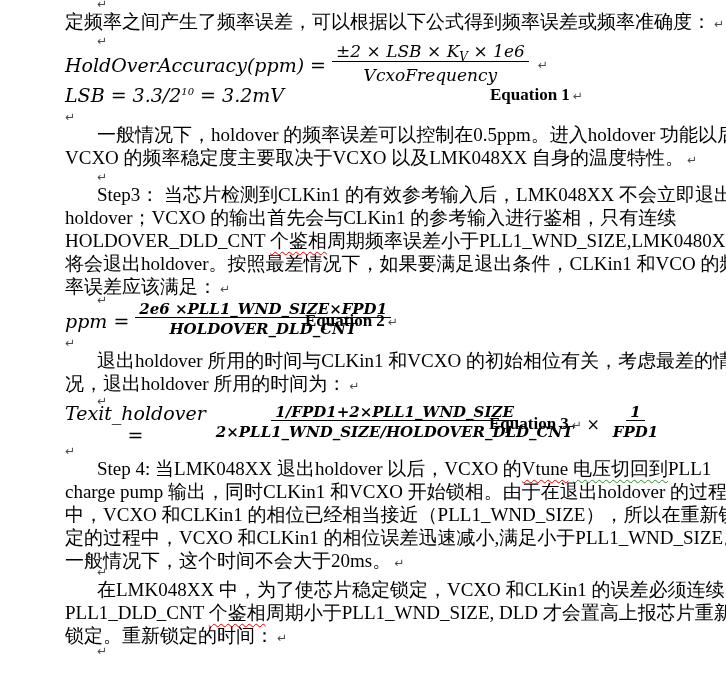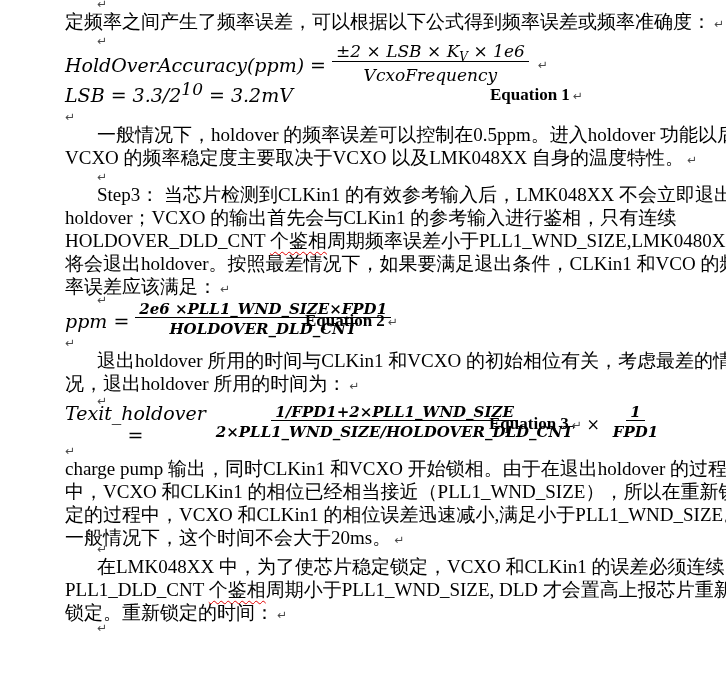--- a/index.html
+++ b/index.html
@@ -25,21 +25,21 @@
   .eqrow{position:relative;display:flex;align-items:center;font-family:"DejaVu Serif",serif;}
   .math{font-style:italic;font-size:19px;text-align:center;}
   .frac{display:inline-flex;flex-direction:column;align-items:center;text-align:center;font-style:italic;margin:0 6px;}
   .frac .num{border-bottom:1px solid #000;padding:0 4px;}
   .frac .den{padding:4px 4px;}
   .frac-big{font-size:17px;line-height:19px;}
   .frac-small{font-size:15px;line-height:15px;font-weight:bold;}
   .times{font-style:normal;font-size:16px;margin:0 3px;}
   .eqlabel{position:absolute;top:50%;transform:translateY(-50%);font-weight:bold;font-style:normal;font-size:17px;white-space:nowrap;font-family:"Liberation Serif",serif;}
   sub.vsub{font-size:12px;line-height:0;}
-  sup.vsup{font-size:17px;line-height:0;}
+  sup.vsup{font-size:10px;line-height:0;}
   .h36{height:36px}.h30{height:30px}.h34{height:34px}.h24{height:24px}
 </style>
 </head>
 <body>
 
 <div class="page">
 
   <div class="sp ind h10">
       <span class="pilcrow">↵</span>
     </div>
@@ -124,20 +124,21 @@
       <span class="den">FPD1</span>
     </span>
     <span class="eqlabel" style="left:424px;"><span>Equation 3</span><span class="pilcrow">↵</span></span>
   </div>
 
   <div class="sp h16">
       <span class="pilcrow">↵</span>
     </div>
 
   <div>
+    <div class="line just ind"><span>Step 4: 当LMK048XX 退出holdover 以后，VCXO 的</span><span class="misspell">Vtune</span><span> </span><span class="grammar">电压切回到</span><span>PLL1</span></div>
     <div class="line just">charge pump 输出，同时CLKin1 和VCXO 开始锁相。由于在退出holdover 的过程</div>
     <div class="line just">中，VCXO 和CLKin1 的相位已经相当接近（PLL1_WND_SIZE），所以在重新锁</div>
     <div class="line just">定的过程中，VCXO 和CLKin1 的相位误差迅速减小,满足小于PLL1_WND_SIZE。</div>
     <div class="line"><span>一般情况下，这个时间不会大于20ms。</span><span class="pilcrow">↵</span></div>
   </div>
 
   <div class="sp ind h6">
       <span class="pilcrow">↵</span>
     </div>
 

